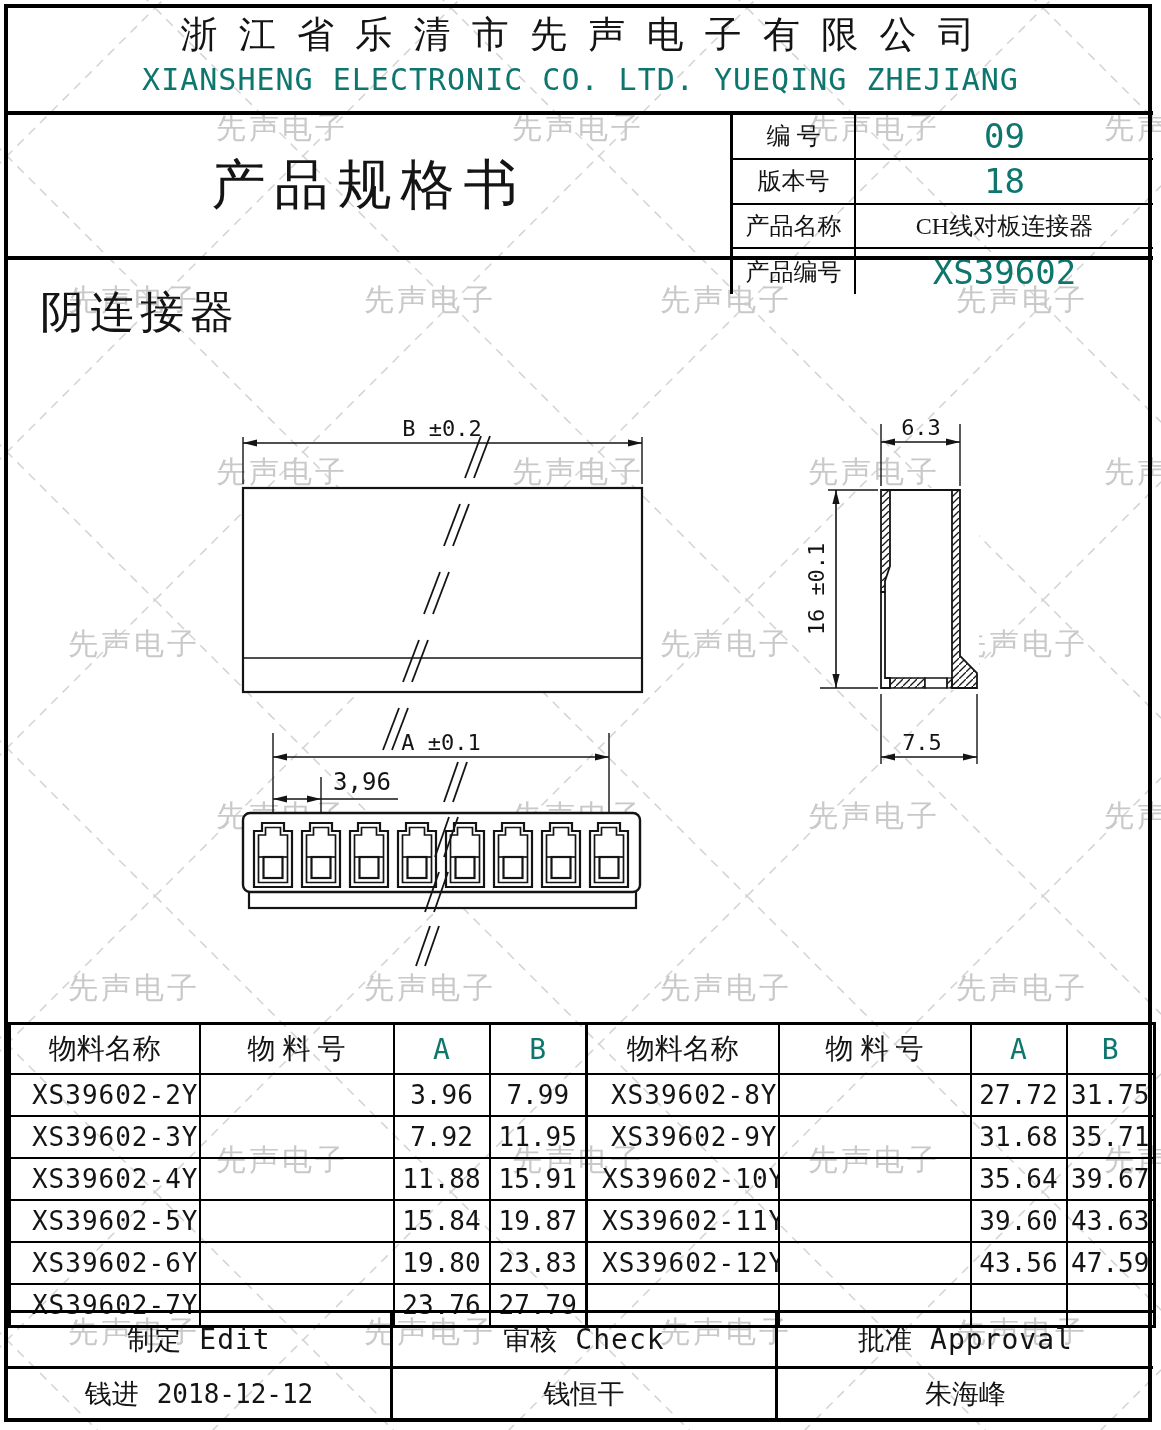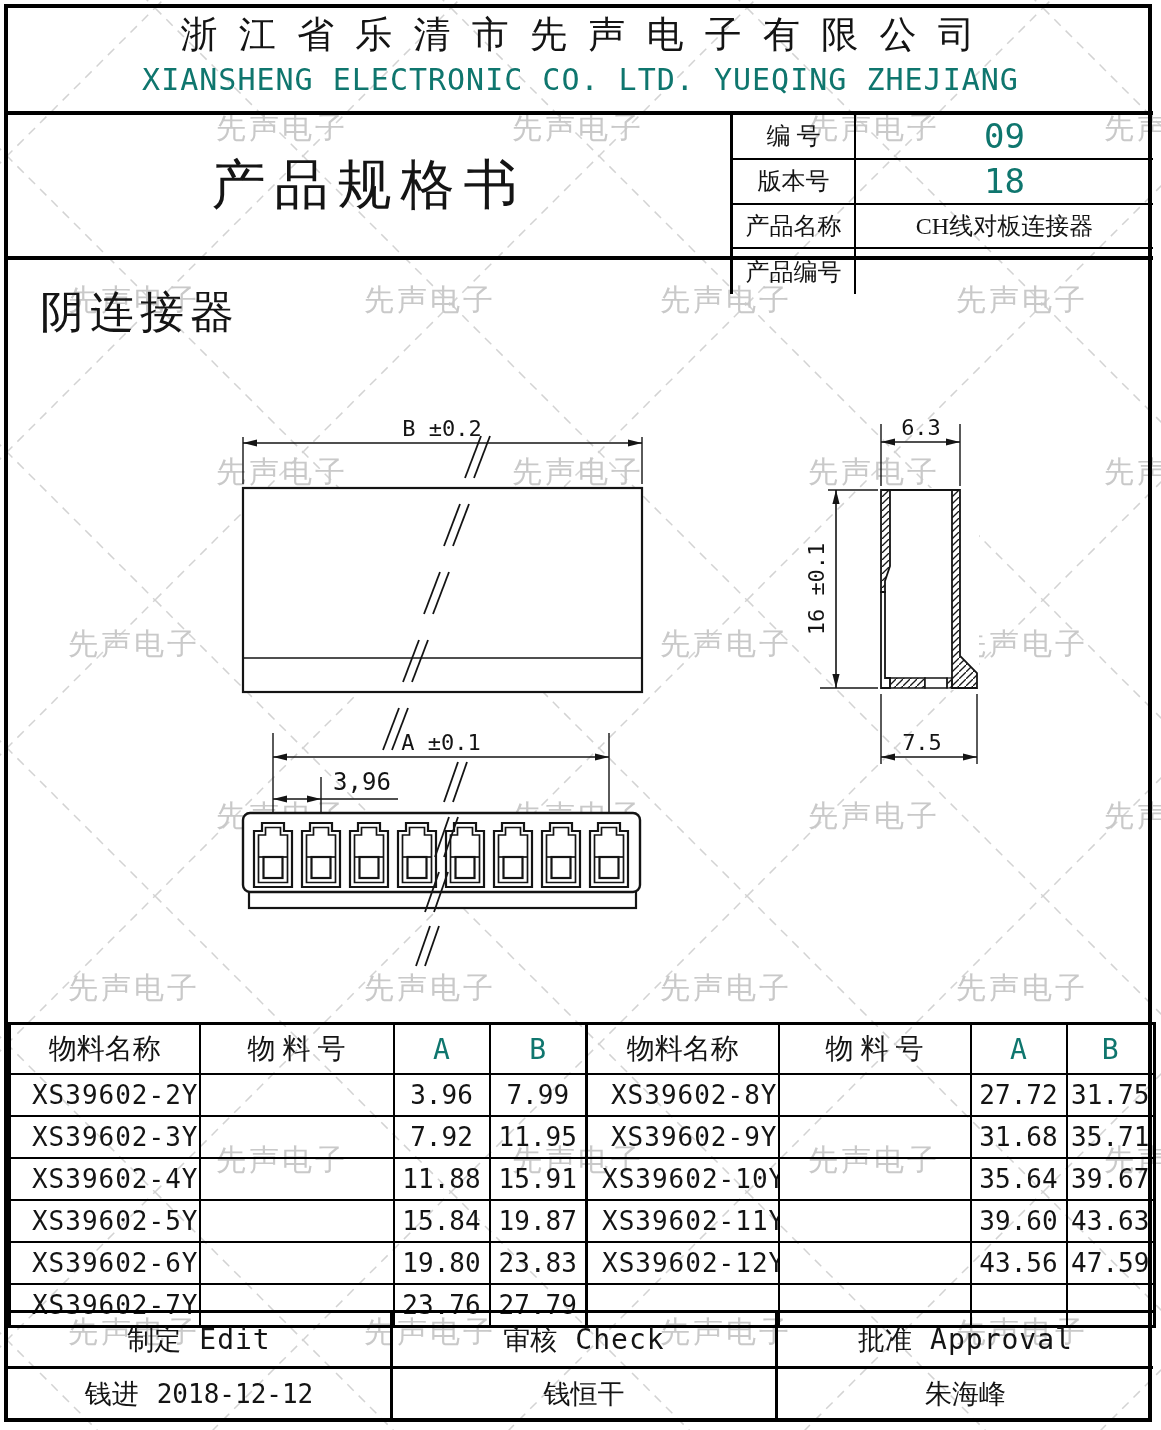--- a/index.html
+++ b/index.html
@@ -242,20 +242,21 @@
 
   <div class="abs doc-title cn">产品规格书</div>
   <div class="abs info-table">
     <div class="cell lab rb cn">编  号</div>
     <div class="cell rb cad info-val">09</div>
     <div class="cell lab rb cn">版本号</div>
     <div class="cell rb cad info-val">18</div>
     <div class="cell lab rb cn">产品名称</div>
     <div class="cell rb cn info-val-cn">CH线对板连接器</div>
     <div class="cell lab cn">产品编号</div>
+    <div class="cell cad info-val">XS39602</div>
   </div>
   <div class="hrule" style="top:256px;height:4px;"></div>
 
   <div class="abs section-title cn">阴连接器</div>
 
   <table class="parts">
     <colgroup>
       <col style="width:190px">
         <col style="width:194px">
         <col style="width:96px">

